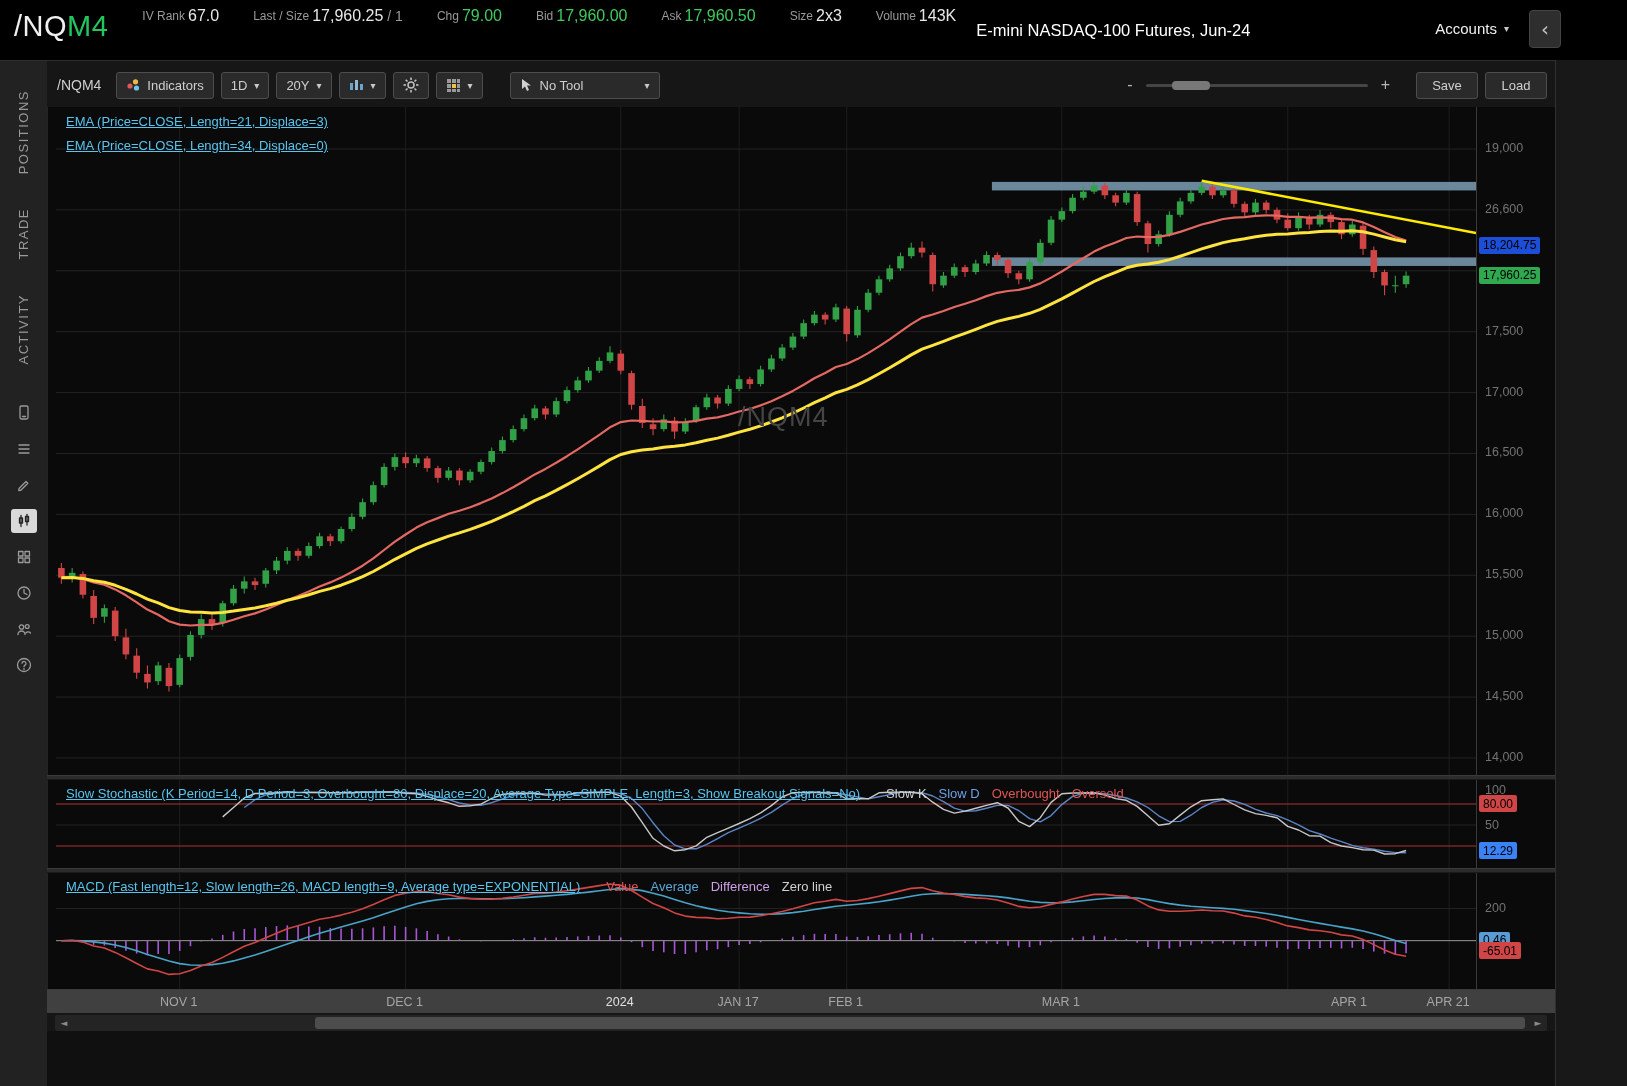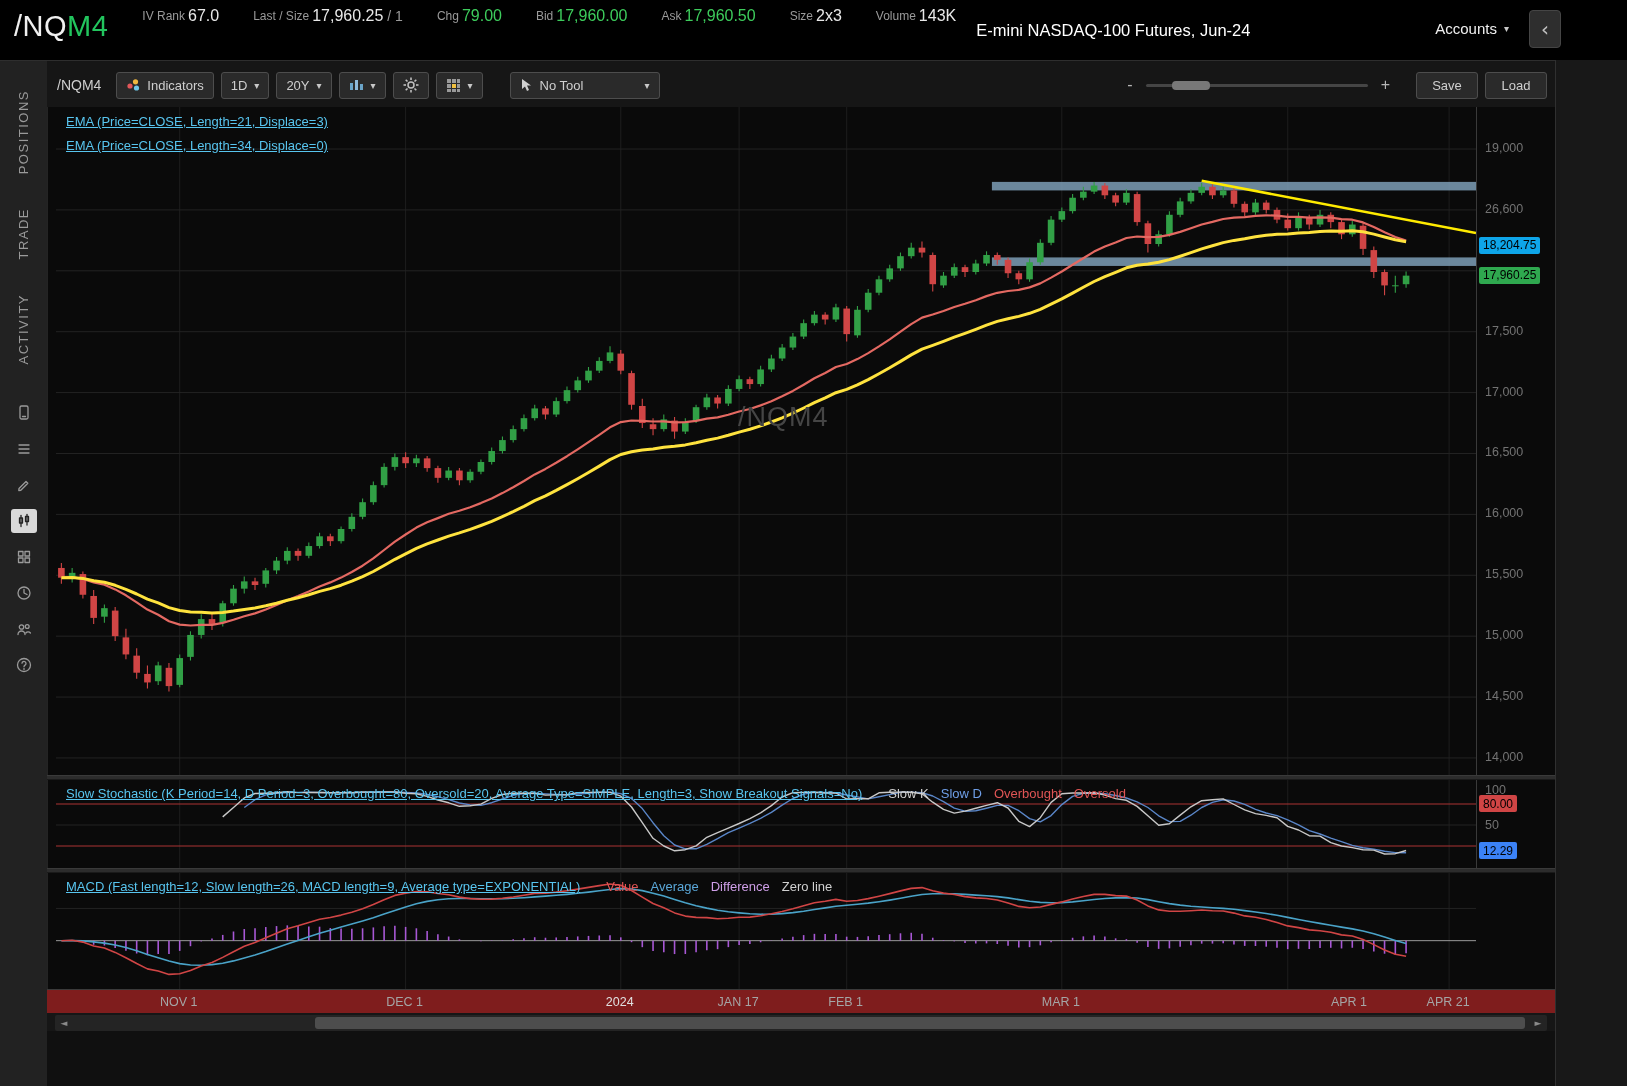--- a/index.html
+++ b/index.html
@@ -50,21 +50,21 @@
 .ax-label{position:absolute;left:8px;font-size:12.5px;color:#737373;white-space:nowrap}
 .bubble{position:absolute;left:2px;padding:1.5px 4px;font-size:12px;color:#000;border-radius:2px;white-space:nowrap;z-index:4}
 .study-labels{position:absolute;left:18px;top:7px;z-index:3}
 #ema-labels .stitle{margin-bottom:9px}
 .stitle{color:#58c5ef;font-size:13px;text-decoration:underline;cursor:pointer;white-space:nowrap}
 .study-labels.row{display:flex;gap:14px;align-items:baseline;top:4px}
 .legend-item{font-size:13px;white-space:nowrap;cursor:pointer}
 #watermark{position:absolute;left:690px;top:295px;font-size:27px;color:#454545;letter-spacing:1px;z-index:1}
 .psep{height:5px;background:#2c2c2c;border-top:1px solid #3a3a3a;border-bottom:1px solid #1a1a1a}
 
-#xaxis{position:relative;height:24px;background:#7f1d1d;border-top:1px solid #3a3a3a}
+#xaxis{position:relative;height:24px;background:#404040;border-top:1px solid #3a3a3a}
 .x-label{position:absolute;top:5px;width:68px;text-align:center;font-size:12.5px;color:#a5a5a5}
 .x-label.strong{color:#e0e0e0}
 #hscroll{position:relative;height:16px;width:1492px;margin-left:8px;background:#242424;border-radius:2px;margin-top:2px}
 .sarrow{position:absolute;left:2px;top:1px;font-size:9px;color:#8a8a8a;line-height:14px;width:14px;text-align:center;cursor:pointer}
 .sarrow.right{left:auto;right:2px}
 #hthumb{position:absolute;left:260px;top:2px;width:1210px;height:12px;background:#4d4d4d;border-radius:3px;cursor:grab}
 #bottom-fill{height:55px;background:#101010}
 #right-gutter{position:absolute;right:0;top:60px;width:72px;height:1026px;background:#181818;border-left:1px solid #303030}
 </style>
 </head>
@@ -541,21 +541,21 @@
           <div class="ax-label" style="top: 34.0164px;">19,000</div>
           <div class="ax-label" style="top: 94.9098px;">26,600</div>
           <div class="ax-label" style="top: 216.696px;">17,500</div>
           <div class="ax-label" style="top: 277.59px;">17,000</div>
           <div class="ax-label" style="top: 338.483px;">16,500</div>
           <div class="ax-label" style="top: 399.376px;">16,000</div>
           <div class="ax-label" style="top: 460.27px;">15,500</div>
           <div class="ax-label" style="top: 521.163px;">15,000</div>
           <div class="ax-label" style="top: 582.057px;">14,500</div>
           <div class="ax-label" style="top: 642.95px;">14,000</div>
-          <div class="bubble" style="top: 129.867px; background: #0ea5e9;">18,204.75</div>
+          <div class="bubble" style="top: 129.867px; background: #1d4ed8;">18,204.75</div>
           <div class="bubble" style="top: 159.644px; background: rgb(47, 168, 79);">17,960.25</div>
         </div>
     </div>
 
     <div class="psep"></div>
 
     <div class="pane" id="stoch-pane">
       <svg id="stoch-svg" width="1420" height="88">
           <line x1="123.71212121212122" x2="123.71212121212122" y1="0" y2="88" stroke="#1e1e1e"></line>
           <line x1="349.6212121212121" x2="349.6212121212121" y1="0" y2="88" stroke="#1e1e1e"></line>
@@ -565,21 +565,21 @@
           <line x1="1005.8333333333334" x2="1005.8333333333334" y1="0" y2="88" stroke="#1e1e1e"></line>
           <line x1="1231.7424242424245" x2="1231.7424242424245" y1="0" y2="88" stroke="#1e1e1e"></line>
           <line x1="1393.1060606060607" x2="1393.1060606060607" y1="0" y2="88" stroke="#1e1e1e"></line>
           <line x1="0" x2="1420" y1="45" y2="45" stroke="#232323"></line>
           <line x1="0" x2="1420" y1="24" y2="24" stroke="#aa3232" stroke-width="1"></line>
           <line x1="0" x2="1420" y1="66" y2="66" stroke="#aa3232" stroke-width="1"></line>
           <path d="M188.3 27.5 L199.0 19.7 L209.8 14.9 L220.5 13.2 L231.3 12.6 L242.0 12.4 L252.8 12.3 L263.6 12.5 L274.3 12.6 L285.1 12.6 L295.8 12.7 L306.6 12.4 L317.3 12.3 L328.1 12.0 L338.9 12.0 L349.6 12.4 L360.4 12.9 L371.1 14.4 L381.9 16.7 L392.7 19.7 L403.4 23.0 L414.2 24.9 L424.9 25.4 L435.7 22.7 L446.4 19.0 L457.2 15.3 L468.0 13.6 L478.7 13.2 L489.5 13.9 L500.2 14.4 L511.0 14.9 L521.7 14.0 L532.5 13.2 L543.3 12.4 L554.0 12.3 L564.8 13.6 L575.5 18.5 L586.3 28.6 L597.0 42.7 L607.8 55.7 L618.6 65.0 L629.3 68.8 L640.1 68.8 L650.8 64.3 L661.6 58.6 L672.3 52.7 L683.1 48.1 L693.9 43.4 L704.6 38.3 L715.4 32.4 L726.1 25.2 L736.9 18.5 L747.7 14.1 L758.4 12.4 L769.2 12.5 L779.9 12.7 L790.7 15.0 L801.4 16.9 L812.2 18.9 L823.0 16.8 L833.7 14.6 L844.5 12.3 L855.2 12.1 L866.0 12.6 L876.7 16.0 L887.5 21.7 L898.3 28.2 L909.0 31.2 L919.8 30.8 L930.5 28.2 L941.3 25.4 L952.0 25.4 L962.8 30.7 L973.6 38.6 L984.3 41.9 L995.1 35.6 L1005.8 24.6 L1016.6 16.4 L1027.3 13.3 L1038.1 13.0 L1048.9 13.6 L1059.6 15.5 L1070.4 18.0 L1081.1 21.8 L1091.9 27.5 L1102.7 35.8 L1113.4 41.6 L1124.2 41.4 L1134.9 35.2 L1145.7 27.5 L1156.4 22.4 L1167.2 19.7 L1178.0 21.0 L1188.7 24.4 L1199.5 29.3 L1210.2 33.0 L1221.0 35.6 L1231.7 39.9 L1242.5 44.8 L1253.3 50.7 L1264.0 54.0 L1274.8 58.2 L1285.5 61.6 L1296.3 65.4 L1307.0 67.7 L1317.8 69.1 L1328.6 71.3 L1339.3 72.6 L1350.1 72.7 " fill="none" stroke="#5a86c8" stroke-width="1.4" stroke-linejoin="round"></path>
           <path d="M166.7 36.9 L177.5 27.5 L188.3 17.9 L199.0 13.5 L209.8 13.2 L220.5 12.8 L231.3 11.7 L242.0 12.6 L252.8 12.5 L263.6 12.5 L274.3 12.7 L285.1 12.6 L295.8 12.8 L306.6 11.9 L317.3 12.1 L328.1 12.0 L338.9 12.0 L349.6 13.2 L360.4 13.7 L371.1 16.4 L381.9 20.0 L392.7 22.8 L403.4 26.3 L414.2 25.7 L424.9 24.1 L435.7 18.4 L446.4 14.5 L457.2 13.1 L468.0 13.3 L478.7 13.3 L489.5 15.1 L500.2 14.9 L511.0 14.7 L521.7 12.6 L532.5 12.4 L543.3 12.2 L554.0 12.4 L564.8 16.2 L575.5 27.0 L586.3 42.7 L597.0 58.3 L607.8 66.0 L618.6 70.8 L629.3 69.7 L640.1 65.9 L650.8 57.3 L661.6 52.7 L672.3 48.1 L683.1 43.5 L693.9 38.6 L704.6 32.9 L715.4 25.6 L726.1 17.0 L736.9 12.7 L747.7 12.4 L758.4 12.2 L769.2 13.0 L779.9 13.0 L790.7 19.0 L801.4 18.8 L812.2 18.8 L823.0 12.8 L833.7 12.2 L844.5 12.1 L855.2 12.2 L866.0 13.7 L876.7 22.2 L887.5 29.3 L898.3 33.1 L909.0 31.1 L919.8 28.2 L930.5 25.4 L941.3 22.7 L952.0 28.0 L962.8 41.3 L973.6 46.6 L984.3 37.7 L995.1 22.4 L1005.8 13.8 L1016.6 13.0 L1027.3 13.0 L1038.1 12.8 L1048.9 15.0 L1059.6 18.6 L1070.4 20.3 L1081.1 26.4 L1091.9 35.8 L1102.7 45.3 L1113.4 43.8 L1124.2 35.1 L1134.9 26.8 L1145.7 20.7 L1156.4 19.7 L1167.2 18.9 L1178.0 24.5 L1188.7 29.9 L1199.5 33.6 L1210.2 35.4 L1221.0 37.8 L1231.7 46.4 L1242.5 50.0 L1253.3 55.7 L1264.0 56.1 L1274.8 62.7 L1285.5 66.0 L1296.3 67.6 L1307.0 69.7 L1317.8 70.1 L1328.6 74.0 L1339.3 73.7 L1350.1 70.5 " fill="none" stroke="#c8c8c8" stroke-width="1.4" stroke-linejoin="round"></path>
         </svg>
       <div class="study-labels row">
-        <span class="stitle">Slow Stochastic (K Period=14, D Period=3, Overbought=80, Oversold=20, Average Type=SIMPLE, Length=3, Show Breakout Signals=No)</span>
+        <span class="stitle">Slow Stochastic (K Period=14, D Period=3, Overbought=80, Displace=20, Average Type=SIMPLE, Length=3, Show Breakout Signals=No)</span>
         <span id="stoch-legend"><span class="legend-item" style="color: rgb(208, 208, 208); margin-left: 12px;">Slow K</span><span class="legend-item" style="color: rgb(111, 159, 232); margin-left: 12px;">Slow D</span><span class="legend-item" style="color: rgb(224, 85, 85); margin-left: 12px;">Overbought</span><span class="legend-item" style="color: rgb(224, 85, 85); margin-left: 12px;">Oversold</span></span>
       </div>
       <div class="axis" id="stoch-axis">
           <div class="ax-label" style="top: 3px;">100</div>
           <div class="ax-label" style="top: 38px;">50</div>
           <div class="bubble" style="top: 15px; background: rgb(208, 69, 69);">80.00</div>
           <div class="bubble" style="top: 62.397px; background: #3b82f6;">12.29</div>
         </div>
     </div>
 
@@ -723,20 +723,25 @@
           <line x1="1328.5606060606062" x2="1328.5606060606062" y1="67.66666666666667" y2="80.72042745327997" stroke="#b05ce0" stroke-width="1.6" opacity="0.95"></line>
           <line x1="1339.318181818182" x2="1339.318181818182" y1="67.66666666666667" y2="81.4118241141349" stroke="#b05ce0" stroke-width="1.6" opacity="0.95"></line>
           <line x1="1350.0757575757577" x2="1350.0757575757577" y1="67.66666666666667" y2="80.31207553293487" stroke="#b05ce0" stroke-width="1.6" opacity="0.95"></line>
           <path d="M5.4 67.7 L16.1 67.6 L26.9 67.9 L37.7 68.9 L48.4 70.1 L59.2 72.0 L69.9 74.5 L80.7 77.7 L91.4 81.4 L102.2 84.7 L113.0 88.0 L123.7 90.6 L134.5 92.0 L145.2 92.2 L156.0 91.6 L166.7 90.2 L177.5 87.9 L188.3 85.0 L199.0 81.9 L209.8 78.5 L220.5 74.8 L231.3 71.0 L242.0 67.4 L252.8 63.8 L263.6 60.3 L274.3 57.2 L285.1 54.1 L295.8 51.1 L306.6 48.0 L317.3 44.7 L328.1 41.1 L338.9 37.4 L349.6 33.9 L360.4 30.8 L371.1 28.4 L381.9 26.8 L392.7 25.8 L403.4 25.5 L414.2 25.5 L424.9 25.7 L435.7 25.7 L446.4 25.7 L457.2 25.3 L468.0 24.7 L478.7 23.9 L489.5 23.1 L500.2 22.3 L511.0 21.4 L521.7 20.3 L532.5 19.1 L543.3 17.8 L554.0 16.5 L564.8 15.6 L575.5 16.0 L586.3 17.6 L597.0 20.2 L607.8 23.1 L618.6 26.5 L629.3 29.8 L640.1 32.7 L650.8 35.1 L661.6 37.2 L672.3 38.8 L683.1 39.9 L693.9 40.8 L704.6 41.2 L715.4 41.1 L726.1 40.6 L736.9 39.6 L747.7 38.2 L758.4 36.5 L769.2 34.9 L779.9 33.2 L790.7 32.2 L801.4 31.2 L812.2 30.1 L823.0 28.7 L833.7 27.1 L844.5 25.3 L855.2 23.3 L866.0 21.5 L876.7 20.8 L887.5 20.7 L898.3 20.8 L909.0 21.4 L919.8 22.1 L930.5 22.8 L941.3 23.6 L952.0 24.9 L962.8 26.6 L973.6 28.2 L984.3 29.4 L995.1 29.8 L1005.8 29.6 L1016.6 28.9 L1027.3 27.8 L1038.1 26.5 L1048.9 25.5 L1059.6 24.9 L1070.4 24.6 L1081.1 25.0 L1091.9 26.6 L1102.7 28.7 L1113.4 30.6 L1124.2 32.1 L1134.9 33.2 L1145.7 34.0 L1156.4 34.7 L1167.2 35.4 L1178.0 36.3 L1188.7 37.6 L1199.5 39.0 L1210.2 40.5 L1221.0 42.3 L1231.7 44.4 L1242.5 46.5 L1253.3 48.5 L1264.0 50.4 L1274.8 52.2 L1285.5 54.1 L1296.3 55.9 L1307.0 58.0 L1317.8 60.7 L1328.6 64.0 L1339.3 67.4 L1350.1 70.6 " fill="none" stroke="#4aa3c8" stroke-width="1.6" stroke-linejoin="round"></path>
           <path d="M5.4 67.7 L16.1 67.2 L26.9 69.1 L37.7 73.0 L48.4 75.0 L59.2 79.4 L69.9 84.7 L80.7 90.5 L91.4 95.9 L102.2 98.0 L113.0 101.4 L123.7 100.8 L134.5 97.5 L145.2 92.9 L156.0 89.5 L166.7 84.4 L177.5 78.7 L188.3 73.3 L199.0 69.5 L209.8 64.8 L220.5 60.2 L231.3 55.7 L242.0 52.8 L252.8 49.6 L263.6 46.3 L274.3 44.5 L285.1 42.1 L295.8 39.2 L306.6 35.7 L317.3 31.5 L328.1 26.7 L338.9 22.4 L349.6 20.2 L360.4 18.5 L371.1 18.7 L381.9 20.5 L392.7 21.7 L403.4 24.1 L414.2 25.6 L424.9 26.3 L435.7 26.1 L446.4 25.3 L457.2 24.0 L468.0 22.3 L478.7 20.4 L489.5 20.2 L500.2 19.1 L511.0 17.7 L521.7 16.1 L532.5 14.4 L543.3 12.6 L554.0 11.0 L564.8 12.3 L575.5 17.5 L586.3 24.1 L597.0 30.5 L607.8 34.8 L618.6 39.9 L629.3 43.1 L640.1 44.4 L650.8 44.6 L661.6 45.7 L672.3 45.3 L683.1 44.2 L693.9 44.1 L704.6 42.8 L715.4 40.8 L726.1 38.5 L736.9 35.8 L747.7 32.7 L758.4 29.7 L769.2 28.3 L779.9 26.4 L790.7 28.2 L801.4 27.5 L812.2 25.6 L823.0 23.2 L833.7 20.6 L844.5 17.9 L855.2 15.4 L866.0 14.6 L876.7 17.8 L887.5 20.1 L898.3 21.5 L909.0 23.6 L919.8 24.9 L930.5 25.5 L941.3 27.0 L952.0 30.0 L962.8 33.4 L973.6 34.7 L984.3 34.0 L995.1 31.4 L1005.8 28.9 L1016.6 26.0 L1027.3 23.5 L1038.1 21.4 L1048.9 21.4 L1059.6 22.6 L1070.4 23.1 L1081.1 27.0 L1091.9 32.9 L1102.7 36.9 L1113.4 38.3 L1124.2 38.3 L1134.9 37.7 L1145.7 37.0 L1156.4 37.7 L1167.2 38.0 L1178.0 40.1 L1188.7 42.9 L1199.5 44.3 L1210.2 46.5 L1221.0 49.5 L1231.7 52.9 L1242.5 54.6 L1253.3 56.9 L1264.0 57.7 L1274.8 59.3 L1285.5 61.9 L1296.3 63.0 L1307.0 66.4 L1317.8 71.6 L1328.6 77.0 L1339.3 81.2 L1350.1 83.2 " fill="none" stroke="#d04545" stroke-width="1.6" stroke-linejoin="round"></path>
         </svg>
       <div class="study-labels row">
         <span class="stitle">MACD (Fast length=12, Slow length=26, MACD length=9, Average type=EXPONENTIAL)</span>
         <span id="macd-legend"><span class="legend-item" style="color: rgb(224, 85, 85); margin-left: 12px;">Value</span><span class="legend-item" style="color: rgb(90, 167, 216); margin-left: 12px;">Average</span><span class="legend-item" style="color: rgb(207, 159, 232); margin-left: 12px;">Difference</span><span class="legend-item" style="color: rgb(208, 208, 208); margin-left: 12px;">Zero line</span></span>
       </div>
+      <div class="axis" id="macd-axis">
+          <div class="ax-label" style="top: 28.4444px;">200</div>
+          <div class="bubble" style="top: 58.5926px; background: rgb(90, 155, 213);">0.46</div>
+          <div class="bubble" style="top: 69.1405px; background: rgb(208, 69, 69);">-65.01</div>
+        </div>
     </div>
 
     <div id="xaxis">
         <div class="x-label" style="left: 97.7121px;">NOV 1</div>
         <div class="x-label" style="left: 323.621px;">DEC 1</div>
         <div class="x-label strong" style="left: 538.773px;">2024</div>
         <div class="x-label" style="left: 657.106px;">JAN 17</div>
         <div class="x-label" style="left: 764.682px;">FEB 1</div>
         <div class="x-label" style="left: 979.833px;">MAR 1</div>
         <div class="x-label" style="left: 1268px;">APR 1</div>

